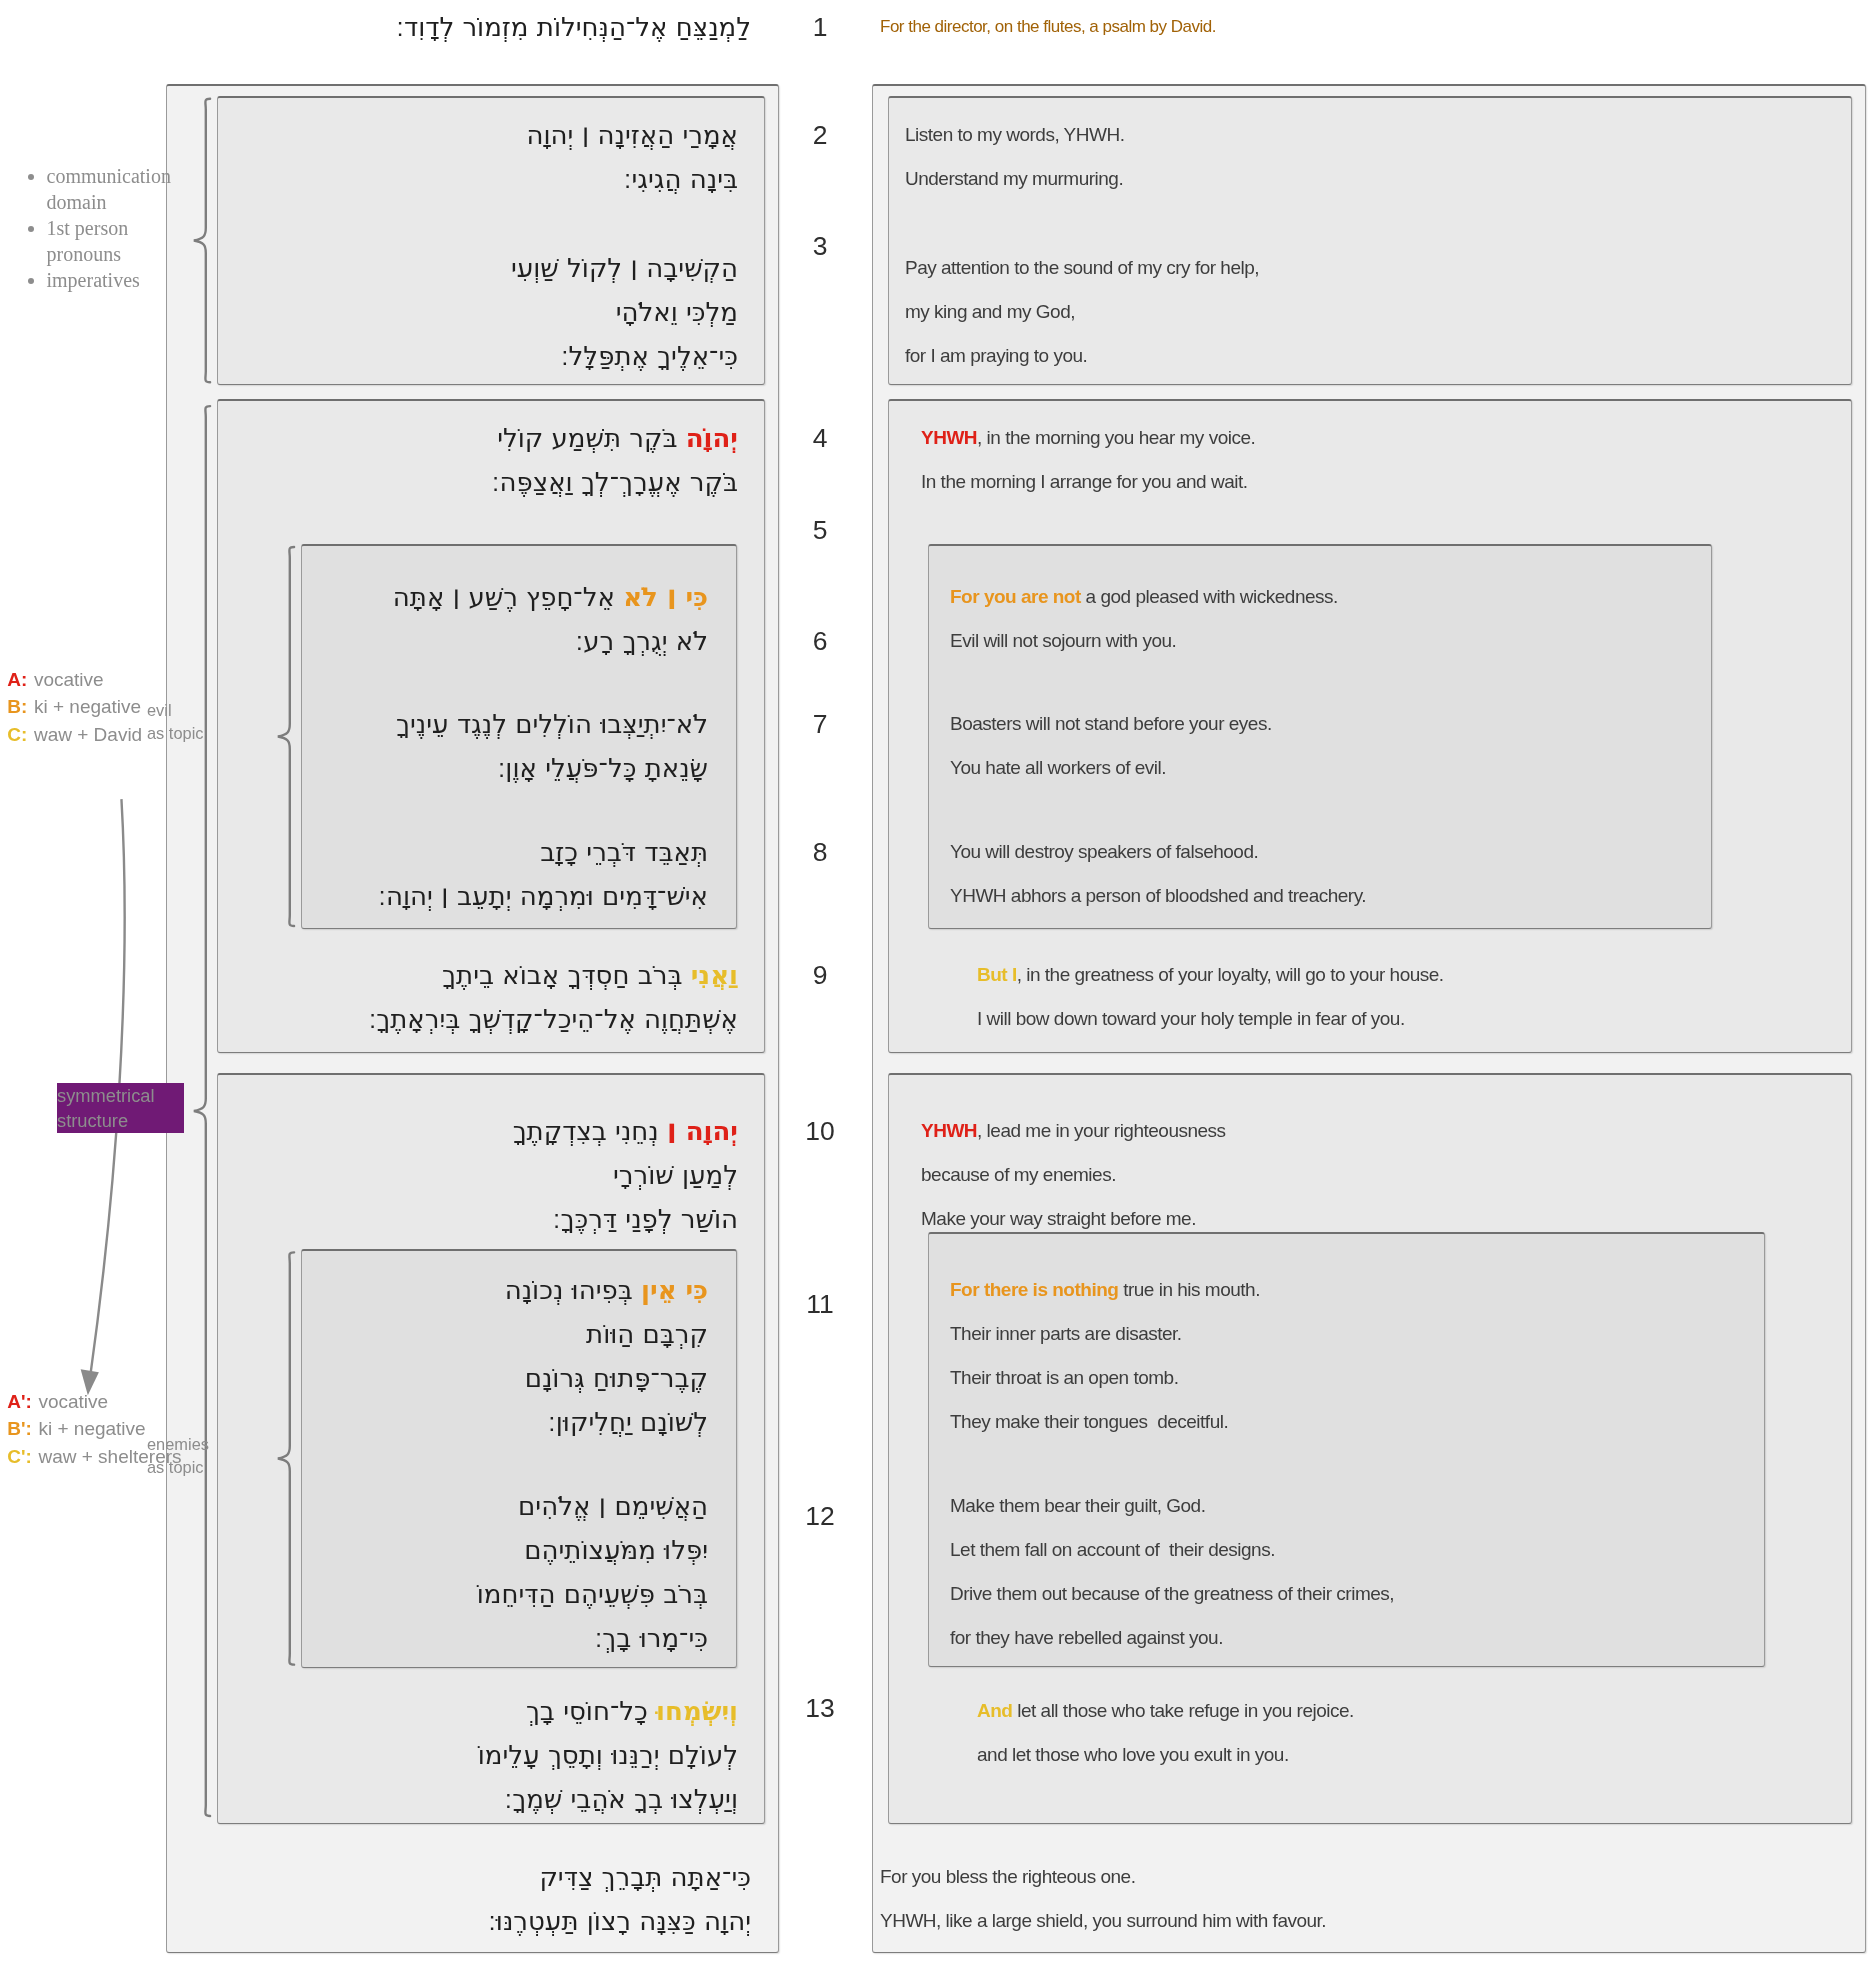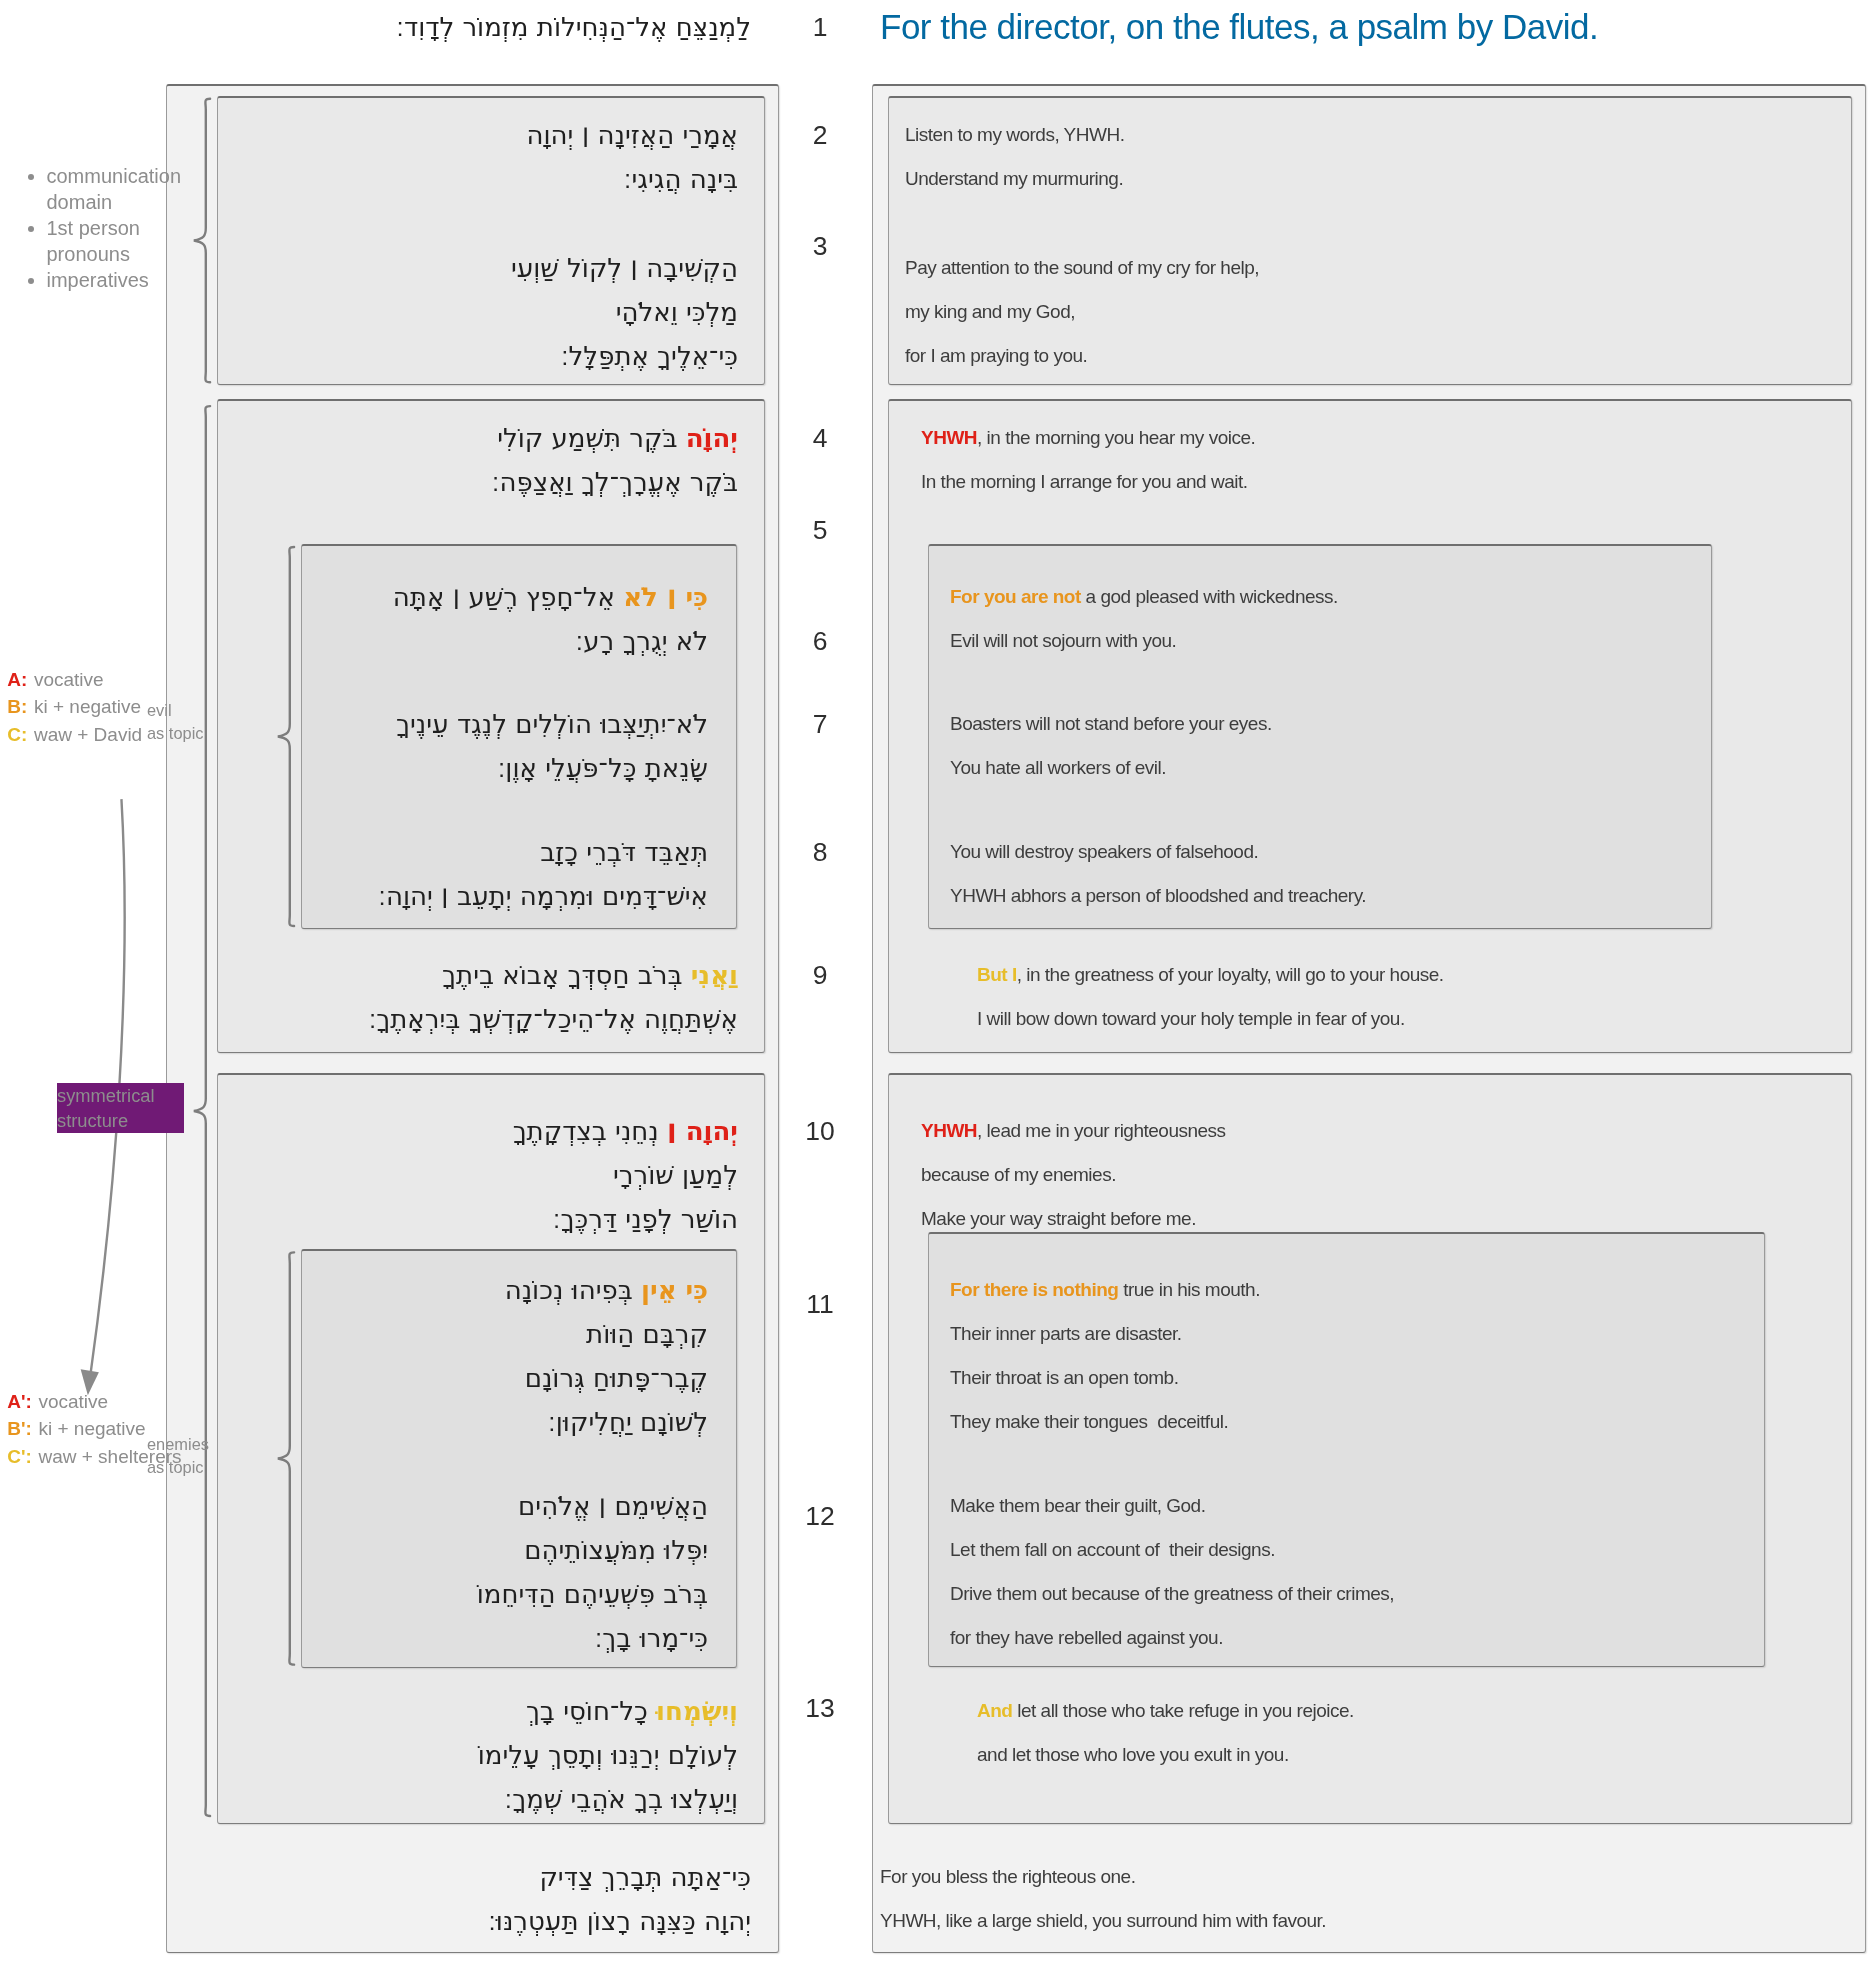--- a/index.html
+++ b/index.html
@@ -20,31 +20,31 @@
   .seg{position:absolute;}
   .ln{height:44px;line-height:44px;white-space:pre;}
   .he{font-family:"DejaVu Sans",sans-serif;font-size:26px;color:#1f1f1f;direction:rtl;text-align:right;}
   .en{font-size:19px;color:#3d3d3d;letter-spacing:-0.5px;}
   .lead{font-weight:bold;}
   .c-red{color:var(--red);}
   .c-orange{color:var(--orange);margin-top:40px;}
   .c-gold{color:var(--gold);}
   .num{position:absolute;width:72px;text-align:center;font-size:26.5px;line-height:44px;color:#2e2e2e;}
   .bullets{position:absolute;margin:0;color:var(--ann);font-size:20px;line-height:25.5px;padding-left:20px;}
-  .bullets li{margin:0 0 1px 0;}
+  .bullets li{margin:0 0 1px 0;font-family:Liberation Serif, serif;}
   .legend{position:absolute;font-size:19px;line-height:27.4px;color:var(--ann);}
   .lg-key{font-weight:bold;}
   .lg-txt{margin-left:6.7px;}
   .sym-label{position:absolute;font-size:18.3px;line-height:25px;color:var(--ann);text-align:left;background:#701a75;}
   .topic-label{position:absolute;font-size:16.4px;line-height:23px;color:var(--ann);text-align:left;}
   .brace{position:absolute;}
   .arrow-layer{position:absolute;pointer-events:none;}
   .hdr-he{position:absolute;font-family:"DejaVu Sans",sans-serif;font-size:26px;color:#1f1f1f;
           direction:rtl;text-align:right;line-height:44px;}
-  .hdr-en{position:absolute;font-size:35px;color:#0369a1;letter-spacing:-0.5px;line-height:44px;white-space:pre;}
+  .hdr-en{position:absolute;font-size:17px;color:#a16207;letter-spacing:-0.5px;line-height:44px;white-space:pre;}
 </style>
 </head>
 <body>
 
 <div class="page">
 
   <svg class="arrow-layer" style="left:72px;top:789px" width="96" height="625" viewBox="0 0 200 1300">
     <path d="M103,20 C125,400 90,850 38,1222" fill="none" stroke="#8a8a8a" stroke-width="5"></path>
     <polygon points="33,1262 18,1208 56,1214" fill="#8a8a8a"></polygon>
   </svg>

